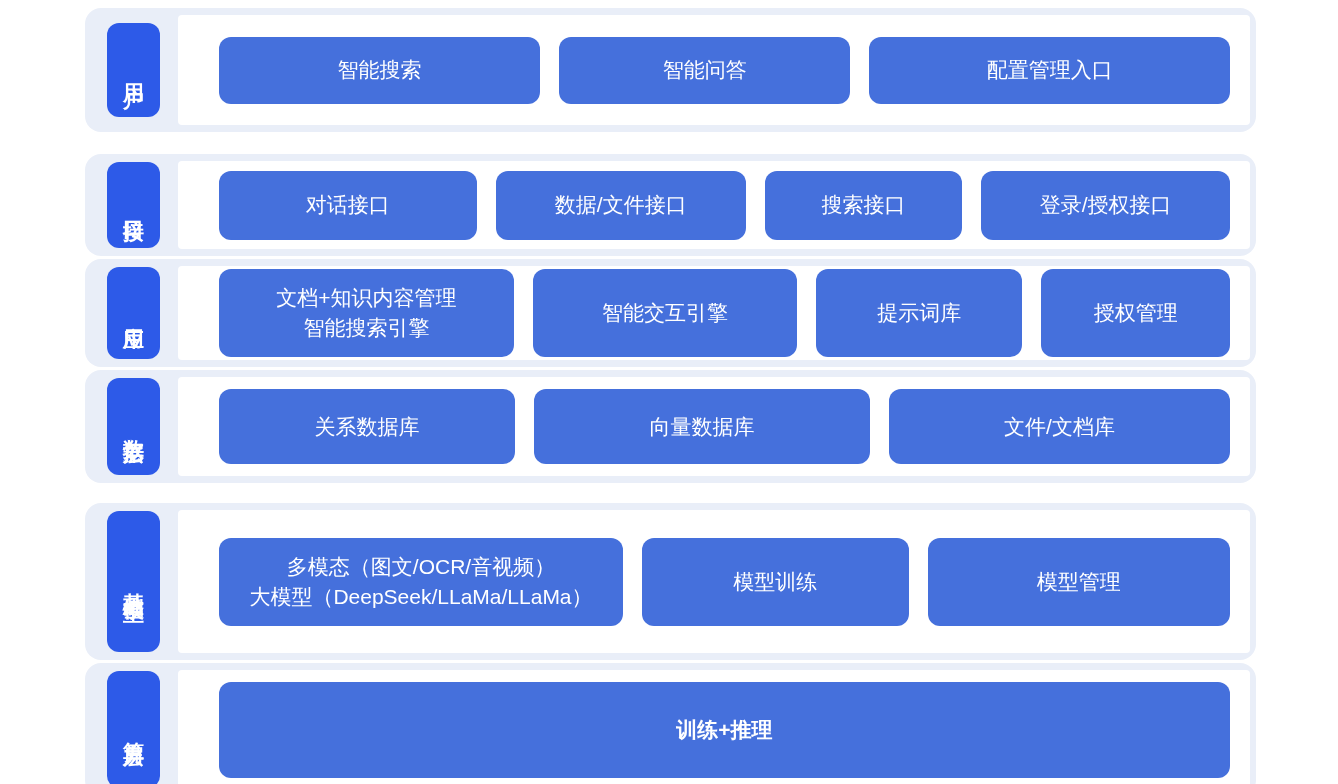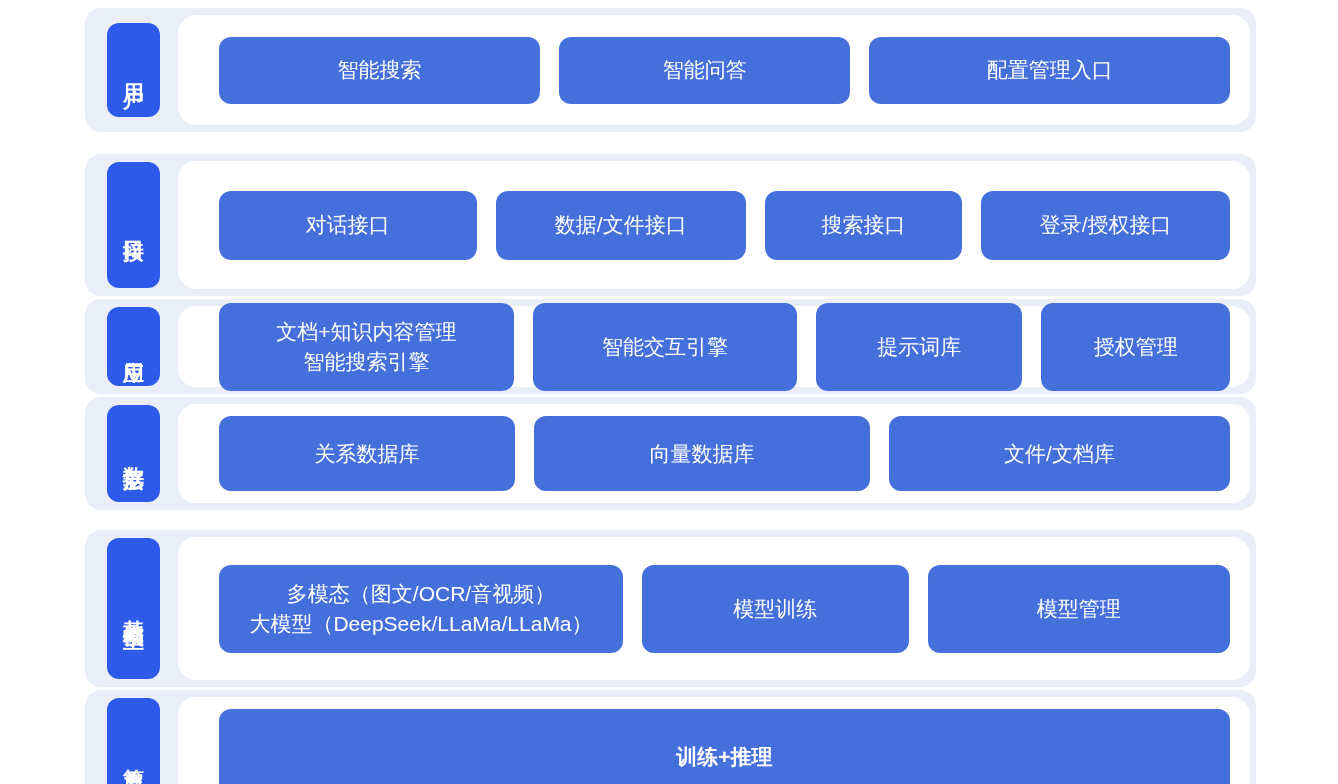--- a/index.html
+++ b/index.html
@@ -39,42 +39,42 @@
     writing-mode:vertical-rl;
     text-orientation:upright;
     font-size:21px;font-weight:bold;
     letter-spacing:3px;
     flex:none;
   }
   .r-user .layer-label{margin:15px 0;}
   .panel{
     flex:1;
     background:#ffffff;
-    border-radius:18px;
+    border-radius:4px;
     margin:7px 6px 7px 18px;
     display:flex;
     align-items:center;
     gap:19px;
     padding:0 20px 0 41px;
     min-width:0;
   }
   .btn{
     background:var(--btn-bg);
     color:var(--text-on-blue);
     border-radius:12px;
     display:flex;flex-direction:column;
     align-items:center;justify-content:center;
     text-align:center;
     font-size:21px;
     line-height:30px;
     min-width:0;
   }
   .r-user{height:124px;}  .r-user .btn{height:67px;}
-  .r-if{height:142px;}    .r-if .btn{height:69px;}
-  .r-app{height:95px;}   .r-app .btn{height:88px;}
+  .r-if{height:102px;}    .r-if .btn{height:69px;}
+  .r-app{height:108px;}   .r-app .btn{height:88px;}
   .r-data{height:113px;}  .r-data .btn{height:75px;}
   .r-model{height:157px;} .r-model .btn{height:88px;}
   .r-gpu{height:133px;}   .r-gpu .btn{height:96px;font-weight:bold;}
   .bottom-line{
     width:1338px;height:3px;background:var(--bottom-line);margin-top:0;
   }
 </style>
 </head>
 <body>
 

